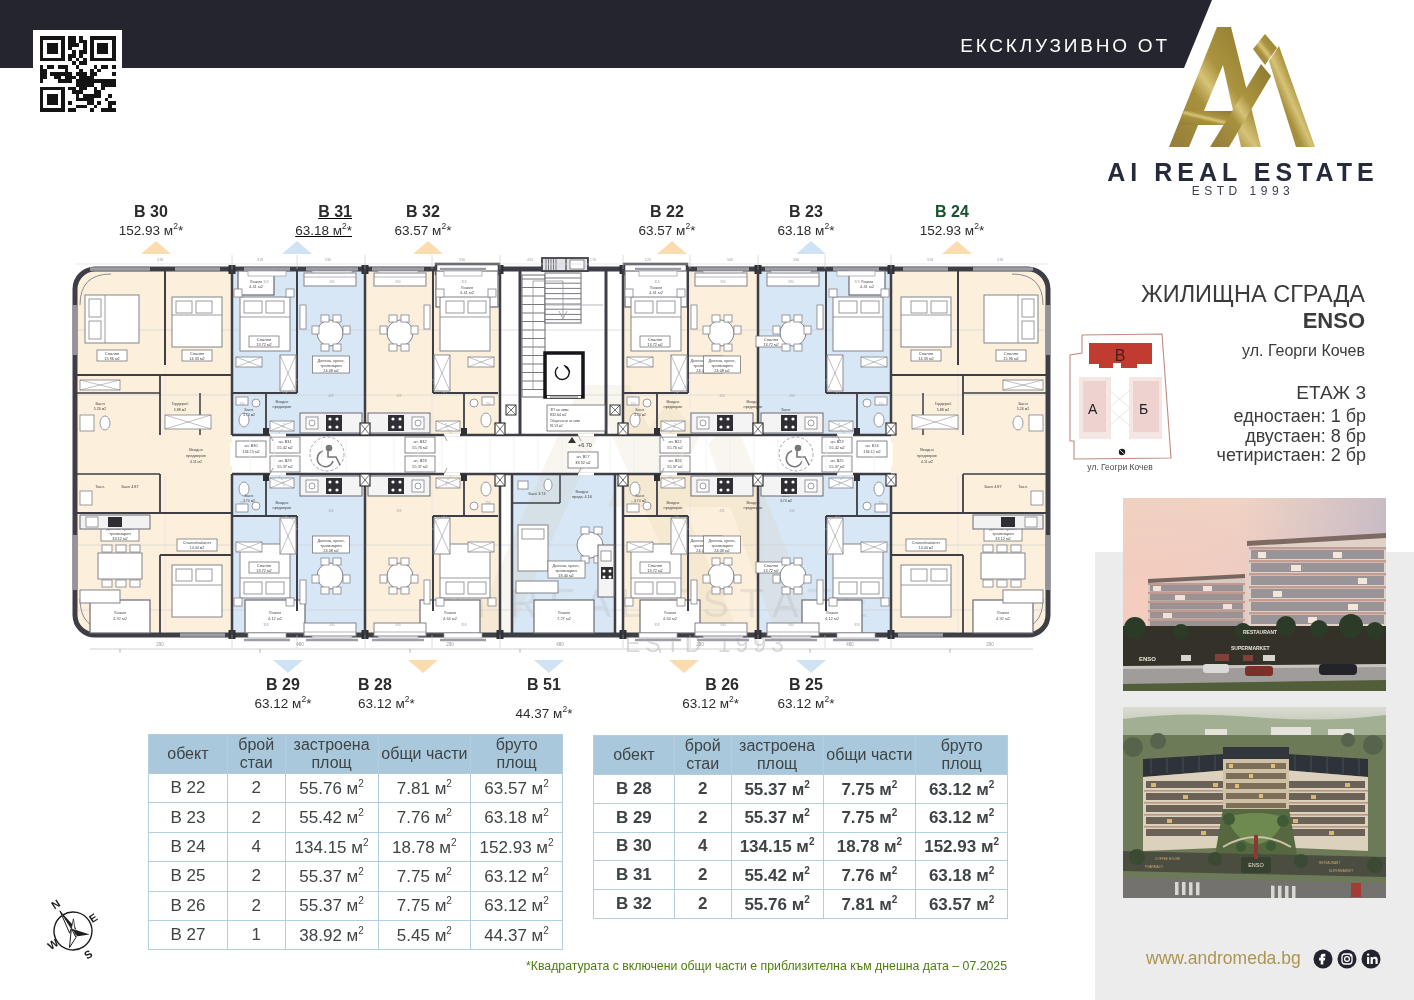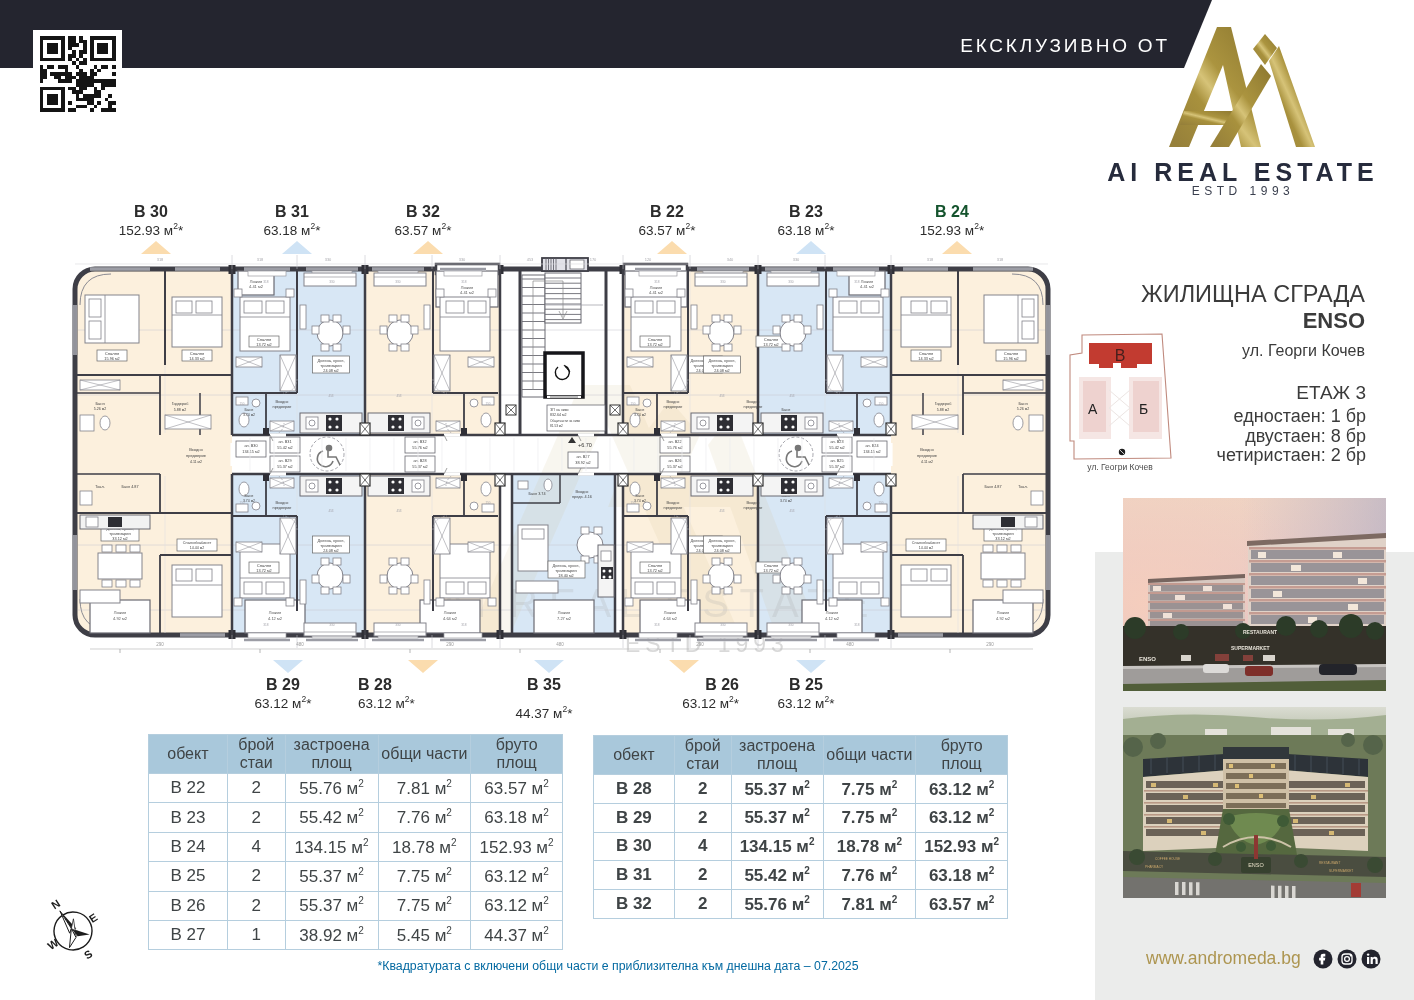--- a/index.html
+++ b/index.html
@@ -513,21 +513,21 @@
     <path d="M57.6 9 h2.1 v1 c0.5-0.7 1.3-1.2 2.4-1.2 1.8 0 2.6 1.1 2.6 3v4.2 h-2.2 v-3.8 c0-1-0.4-1.5-1.2-1.5-0.9 0-1.5 0.6-1.5 1.7 v3.6 h-2.2 z"></path>
   </g>
 </svg>
 
 <div id="toplabels">
     <div class="abs" style="left:96px;top:203px;width:120px;text-align:center;">
       <div style="font-size:16px;font-weight:bold;color:#2c2c2c;position:relative;left:-5px;">B 30</div>
       <div style="font-size:13.5px;color:#2c2c2c;margin-top:0px;position:relative;left:-5px;">152.93 м<sup style="font-size:8.5px;">2</sup>*</div>
       <div style="margin:3px auto 0;width:0;height:0;border-left:15px solid transparent;border-right:15px solid transparent;border-bottom:13px solid #fbdcae;"></div>
     </div>
-    <div class="abs" style="left:237px;top:203px;width:120px;text-align:center;">
+    <div class="abs" style="left:237px;top:203px;width:120px;text-align:right;text-decoration:underline;">
       <div style="font-size:16px;font-weight:bold;color:#2c2c2c;position:relative;left:-5px;">B 31</div>
       <div style="font-size:13.5px;color:#2c2c2c;margin-top:0px;position:relative;left:-5px;">63.18 м<sup style="font-size:8.5px;">2</sup>*</div>
       <div style="margin:3px auto 0;width:0;height:0;border-left:15px solid transparent;border-right:15px solid transparent;border-bottom:13px solid #cfe3f5;"></div>
     </div>
     <div class="abs" style="left:368px;top:203px;width:120px;text-align:center;">
       <div style="font-size:16px;font-weight:bold;color:#2c2c2c;position:relative;left:-5px;">B 32</div>
       <div style="font-size:13.5px;color:#2c2c2c;margin-top:0px;position:relative;left:-5px;">63.57 м<sup style="font-size:8.5px;">2</sup>*</div>
       <div style="margin:3px auto 0;width:0;height:0;border-left:15px solid transparent;border-right:15px solid transparent;border-bottom:13px solid #fbdcae;"></div>
     </div>
     <div class="abs" style="left:612px;top:203px;width:120px;text-align:center;">
@@ -553,21 +553,21 @@
       <div style="font-size:16px;font-weight:bold;color:#2c2c2c;position:relative;left:-5px;">B 29</div>
       <div style="font-size:13.5px;color:#2c2c2c;position:relative;left:-5px;">63.12 м<sup style="font-size:8.5px;">2</sup>*</div>
     </div>
     <div class="abs" style="left:363px;top:660px;width:120px;text-align:left;">
       <div style="margin:0 auto 3px;width:0;height:0;border-left:15px solid transparent;border-right:15px solid transparent;border-top:13px solid #fbdcae;"></div>
       <div style="font-size:16px;font-weight:bold;color:#2c2c2c;position:relative;left:-5px;">B 28</div>
       <div style="font-size:13.5px;color:#2c2c2c;position:relative;left:-5px;">63.12 м<sup style="font-size:8.5px;">2</sup>*</div>
     </div>
     <div class="abs" style="left:489px;top:660px;width:120px;text-align:center;">
       <div style="margin:0 auto 3px;width:0;height:0;border-left:15px solid transparent;border-right:15px solid transparent;border-top:13px solid #cfe3f5;"></div>
-      <div style="font-size:16px;font-weight:bold;color:#2c2c2c;position:relative;left:-5px;">B 35</div>
+      <div style="font-size:16px;font-weight:bold;color:#2c2c2c;position:relative;left:-5px;">B 51</div>
       <div style="font-size:13.5px;color:#2c2c2c;position:relative;left:-5px;margin-top:10px;">44.37 м<sup style="font-size:8.5px;">2</sup>*</div>
     </div>
     <div class="abs" style="left:624px;top:660px;width:120px;text-align:right;">
       <div style="margin:0 auto 3px;width:0;height:0;border-left:15px solid transparent;border-right:15px solid transparent;border-top:13px solid #fbdcae;"></div>
       <div style="font-size:16px;font-weight:bold;color:#2c2c2c;position:relative;left:-5px;">B 26</div>
       <div style="font-size:13.5px;color:#2c2c2c;position:relative;left:-5px;">63.12 м<sup style="font-size:8.5px;">2</sup>*</div>
     </div>
     <div class="abs" style="left:751px;top:660px;width:120px;text-align:center;">
       <div style="margin:0 auto 3px;width:0;height:0;border-left:15px solid transparent;border-right:15px solid transparent;border-top:13px solid #cfe3f5;"></div>
       <div style="font-size:16px;font-weight:bold;color:#2c2c2c;position:relative;left:-5px;">B 25</div>
@@ -691,21 +691,21 @@
   <tr>
         <td>В 32</td>
         <td>2</td>
         <td>55.76 м<sup class="s2">2</sup></td>
         <td>7.81 м<sup class="s2">2</sup></td>
         <td>63.57 м<sup class="s2">2</sup></td>
       </tr>
 </tbody>
   </table>
 
-<div class="abs" style="left:218px;top:959px;width:800px;text-align:center;font-size:12.3px;color:#0369a1;">*Квадратурата с включени общи части е приблизителна към днешна дата – 07.2025</div>
+<div class="abs" style="left:207px;top:959px;width:800px;text-align:right;font-size:12.3px;color:#4d7c0f;">*Квадратурата с включени общи части е приблизителна към днешна дата – 07.2025</div>
 
 <svg class="abs" style="left:33px;top:891px;" width="80" height="80" viewBox="0 0 80 80">
   <g transform="rotate(-33 40 40)">
     <circle cx="40" cy="40" r="19" fill="none" stroke="#1c1c1c" stroke-width="1.4"></circle>
     <path d="M40 16 L44 40 L40 37 Z" fill="#1c1c1c"></path>
     <path d="M40 16 L36 40 L40 37 Z" fill="#fff" stroke="#1c1c1c" stroke-width="0.9"></path>
     <path d="M40 37 L52 52 L41 47 Z" fill="#1c1c1c"></path>
     <path d="M40 37 L28 52 L39 47 Z" fill="#fff" stroke="#1c1c1c" stroke-width="0.9"></path>
     <path d="M40 37 L47 30 L42 41 Z" fill="#fff" stroke="#1c1c1c" stroke-width="0.7"></path>
     <text x="40" y="12" font-size="11" font-weight="bold" fill="#1c1c1c" text-anchor="middle" font-family="Liberation Sans">N</text>

